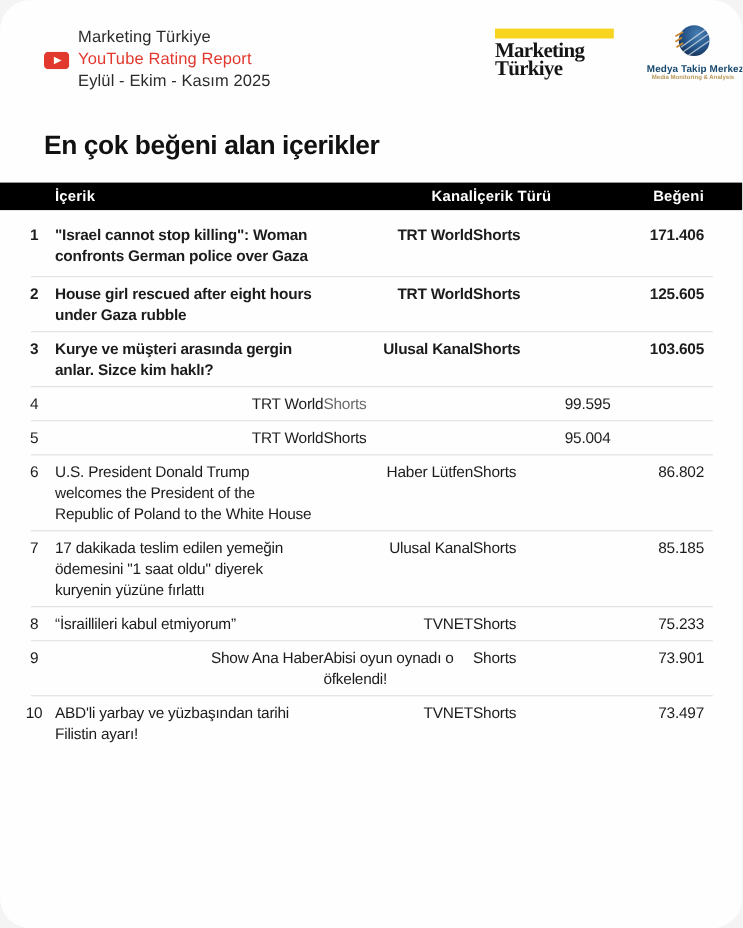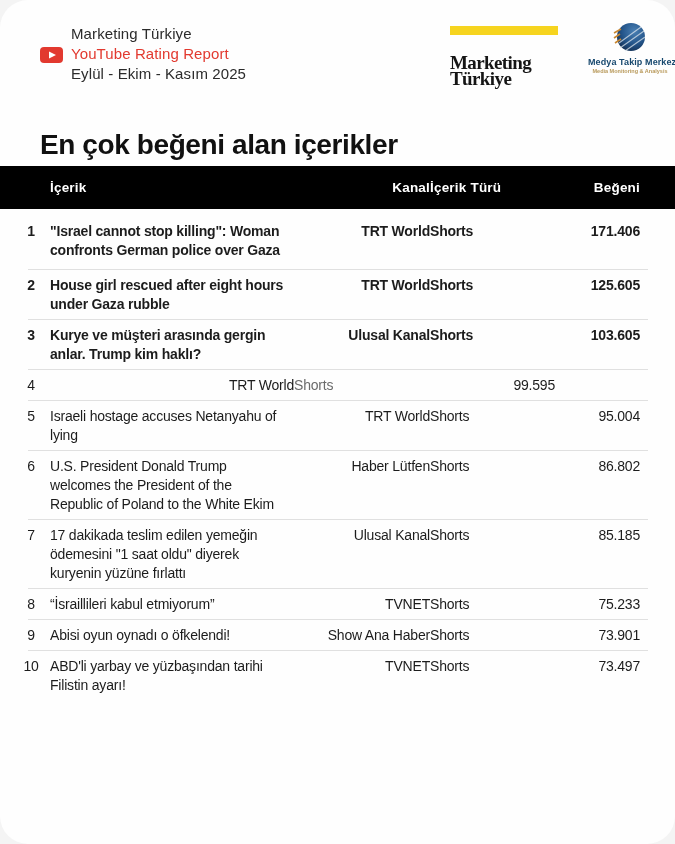--- a/index.html
+++ b/index.html
@@ -16,44 +16,44 @@
   .brand-line { font-size:15px; line-height:20px; color:#2b2b2b; letter-spacing:.1px; }
   .brand-line.red { color:#e2392f; }
   .yt-icon { position:absolute; left:0; top:23px; width:23px; height:16px; }
 
   
   .mt-logo { position:absolute; left:450px; top:26px; width:110px; }
   .mt-bar { width:108px; height:9px; background:#f6d41f; }
   .mt-text {
     font-family:"Liberation Serif", serif; font-weight:700;
     font-size:19px; line-height:16px; color:#151515; letter-spacing:-.6px;
-    margin-top:20px;
+    margin-top:4px;
   }
 
   
   .mtm-logo { position:absolute; left:588px; top:21px; width:84px; text-align:center; }
   .mtm-globe { display:block; margin:0 auto; }
   .mtm-title { font-size:9px; font-weight:700; color:#17486e; letter-spacing:.1px; margin-top:2px; white-space:nowrap; }
   .mtm-sub { font-size:5.5px; font-weight:700; color:#b8995a; margin-top:1px; white-space:nowrap; }
 
   
   .page-title {
     position:absolute; left:40px; top:119px;
-    font-size:28px; font-weight:800; color:#111; letter-spacing:-.4px;margin-top:10px;
+    font-size:24px; font-weight:800; color:#111; letter-spacing:-.4px;
   }
 
   
   .table { position:absolute; left:0; top:166px; width:675px; }
   .grid-row {
     display:grid;
     grid-template-columns:50px 244px 136px 125px 85px 35px;
     align-items:start;
   }
   .thead {
-    background:#000; color:#fff; height:43px;
+    background:#000; color:#fff; height:25px;
     align-items:center;
   }
   .thead .cell { font-size:13.5px; font-weight:700; letter-spacing:.2px; }
   .cell.rank   { text-align:center; padding-left:12px; }
   .cell.title  { text-align:left; padding-right:8px; }
   .cell.channel{ text-align:right; }
   .cell.type   { text-align:left; }
   .cell.likes  { text-align:right; }
 
   .tbody .row {
@@ -143,47 +143,46 @@
       <span class="cell rank">2</span>
       <span class="cell title">House girl rescued after eight hours under Gaza rubble</span>
       <span class="cell channel">TRT World</span>
       <span class="cell type">Shorts</span>
       <span class="cell likes">125.605</span>
       <span class="cell"></span>
     </div>
 
     <div class="grid-row row bold">
       <span class="cell rank">3</span>
-      <span class="cell title">Kurye ve müşteri arasında gergin anlar. Trump kim haklı?</span>
+      <span class="cell title">Kurye ve müşteri arasında gergin anlar. Sizce kim haklı?</span>
       <span class="cell channel">Ulusal Kanal</span>
       <span class="cell type">Shorts</span>
       <span class="cell likes">103.605</span>
       <span class="cell"></span>
     </div>
 
     <div class="grid-row row">
       <span class="cell rank">4</span>
       <span class="cell channel">TRT World</span>
       <span class="cell type muted">Shorts</span>
       <span class="cell likes">99.595</span>
       <span class="cell"></span>
     </div>
 
     <div class="grid-row row">
       <span class="cell rank">5</span>
-      <span class="cell title">Israeli hostage accuses Netanyahu of lying</span>
       <span class="cell channel">TRT World</span>
       <span class="cell type">Shorts</span>
       <span class="cell likes">95.004</span>
       <span class="cell"></span>
     </div>
 
     <div class="grid-row row">
       <span class="cell rank">6</span>
-      <span class="cell title">U.S. President Donald Trump welcomes the President of the Republic of Poland to the White Ekim</span>
+      <span class="cell title">U.S. President Donald Trump welcomes the President of the Republic of Poland to the White House</span>
       <span class="cell channel">Haber Lütfen</span>
       <span class="cell type">Shorts</span>
       <span class="cell likes">86.802</span>
       <span class="cell"></span>
     </div>
 
     <div class="grid-row row">
       <span class="cell rank">7</span>
       <span class="cell title">17 dakikada teslim edilen yemeğin ödemesini "1 saat oldu" diyerek kuryenin yüzüne fırlattı</span>
       <span class="cell channel">Ulusal Kanal</span>
@@ -196,22 +195,22 @@
       <span class="cell rank">8</span>
       <span class="cell title">“İsraillileri kabul etmiyorum”</span>
       <span class="cell channel">TVNET</span>
       <span class="cell type">Shorts</span>
       <span class="cell likes">75.233</span>
       <span class="cell"></span>
     </div>
 
     <div class="grid-row row">
       <span class="cell rank">9</span>
+      <span class="cell channel">Show Ana Haber</span>
       <span class="cell title">Abisi oyun oynadı o öfkelendi!</span>
-      <span class="cell channel">Show Ana Haber</span>
       <span class="cell type">Shorts</span>
       <span class="cell likes">73.901</span>
       <span class="cell"></span>
     </div>
 
     <div class="grid-row row">
       <span class="cell rank">10</span>
       <span class="cell title">ABD'li yarbay ve yüzbaşından tarihi Filistin ayarı!</span>
       <span class="cell channel">TVNET</span>
       <span class="cell type">Shorts</span>

